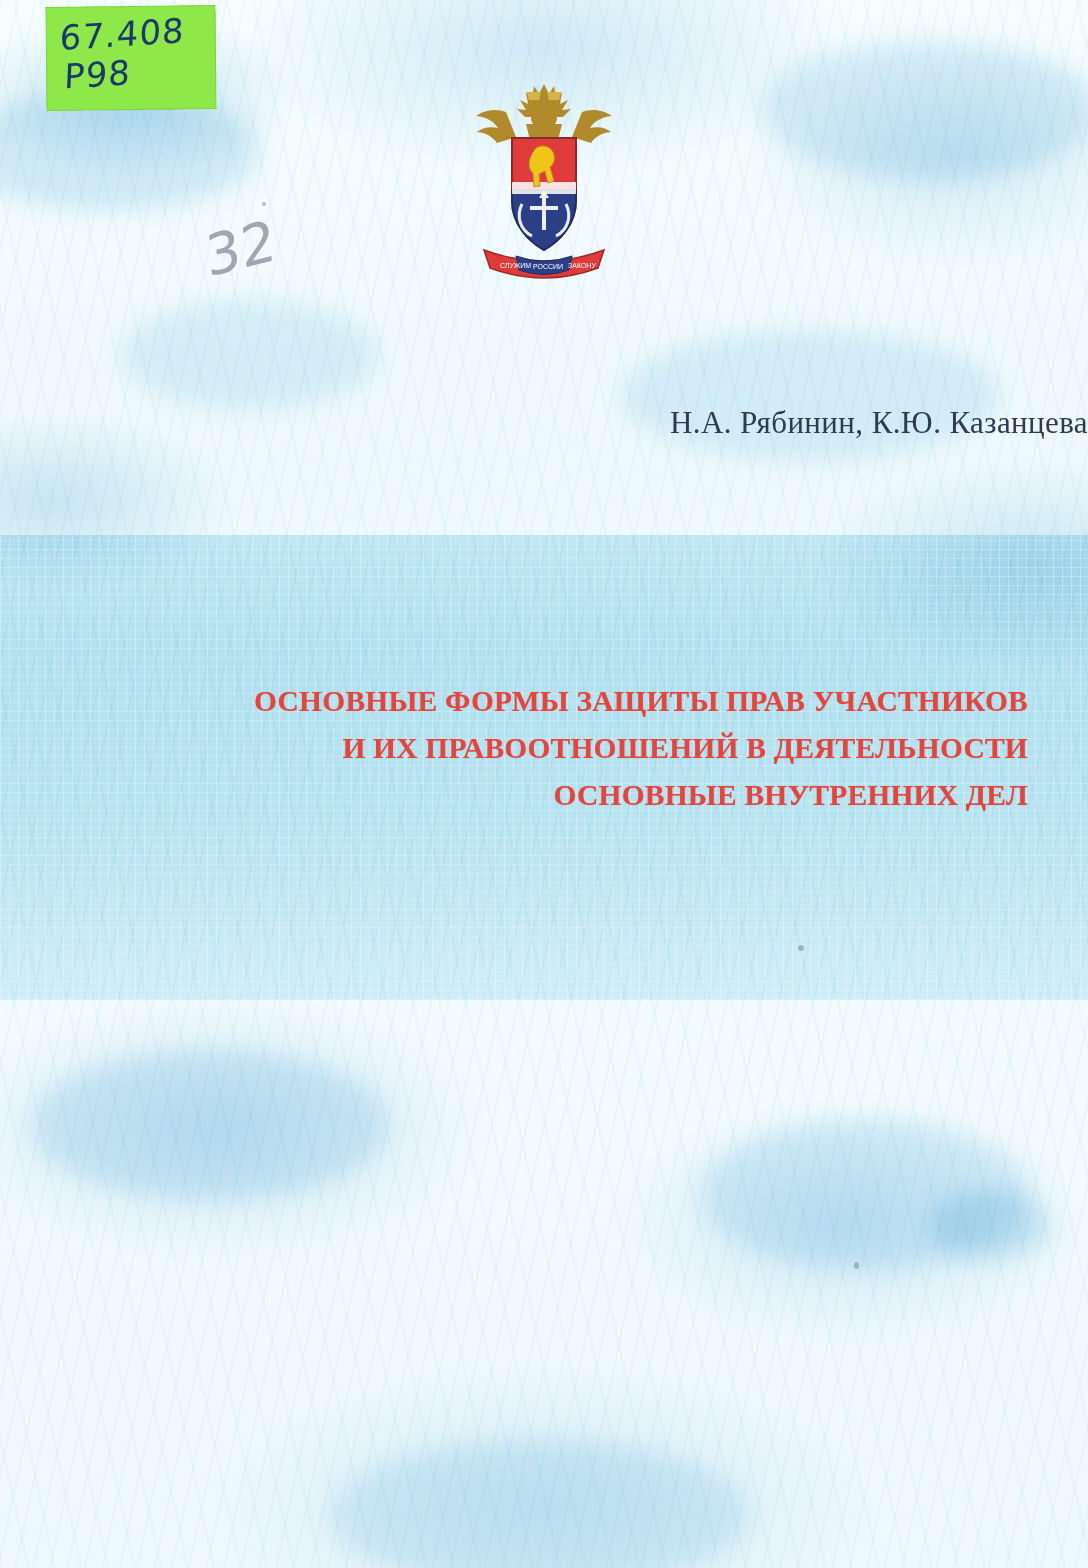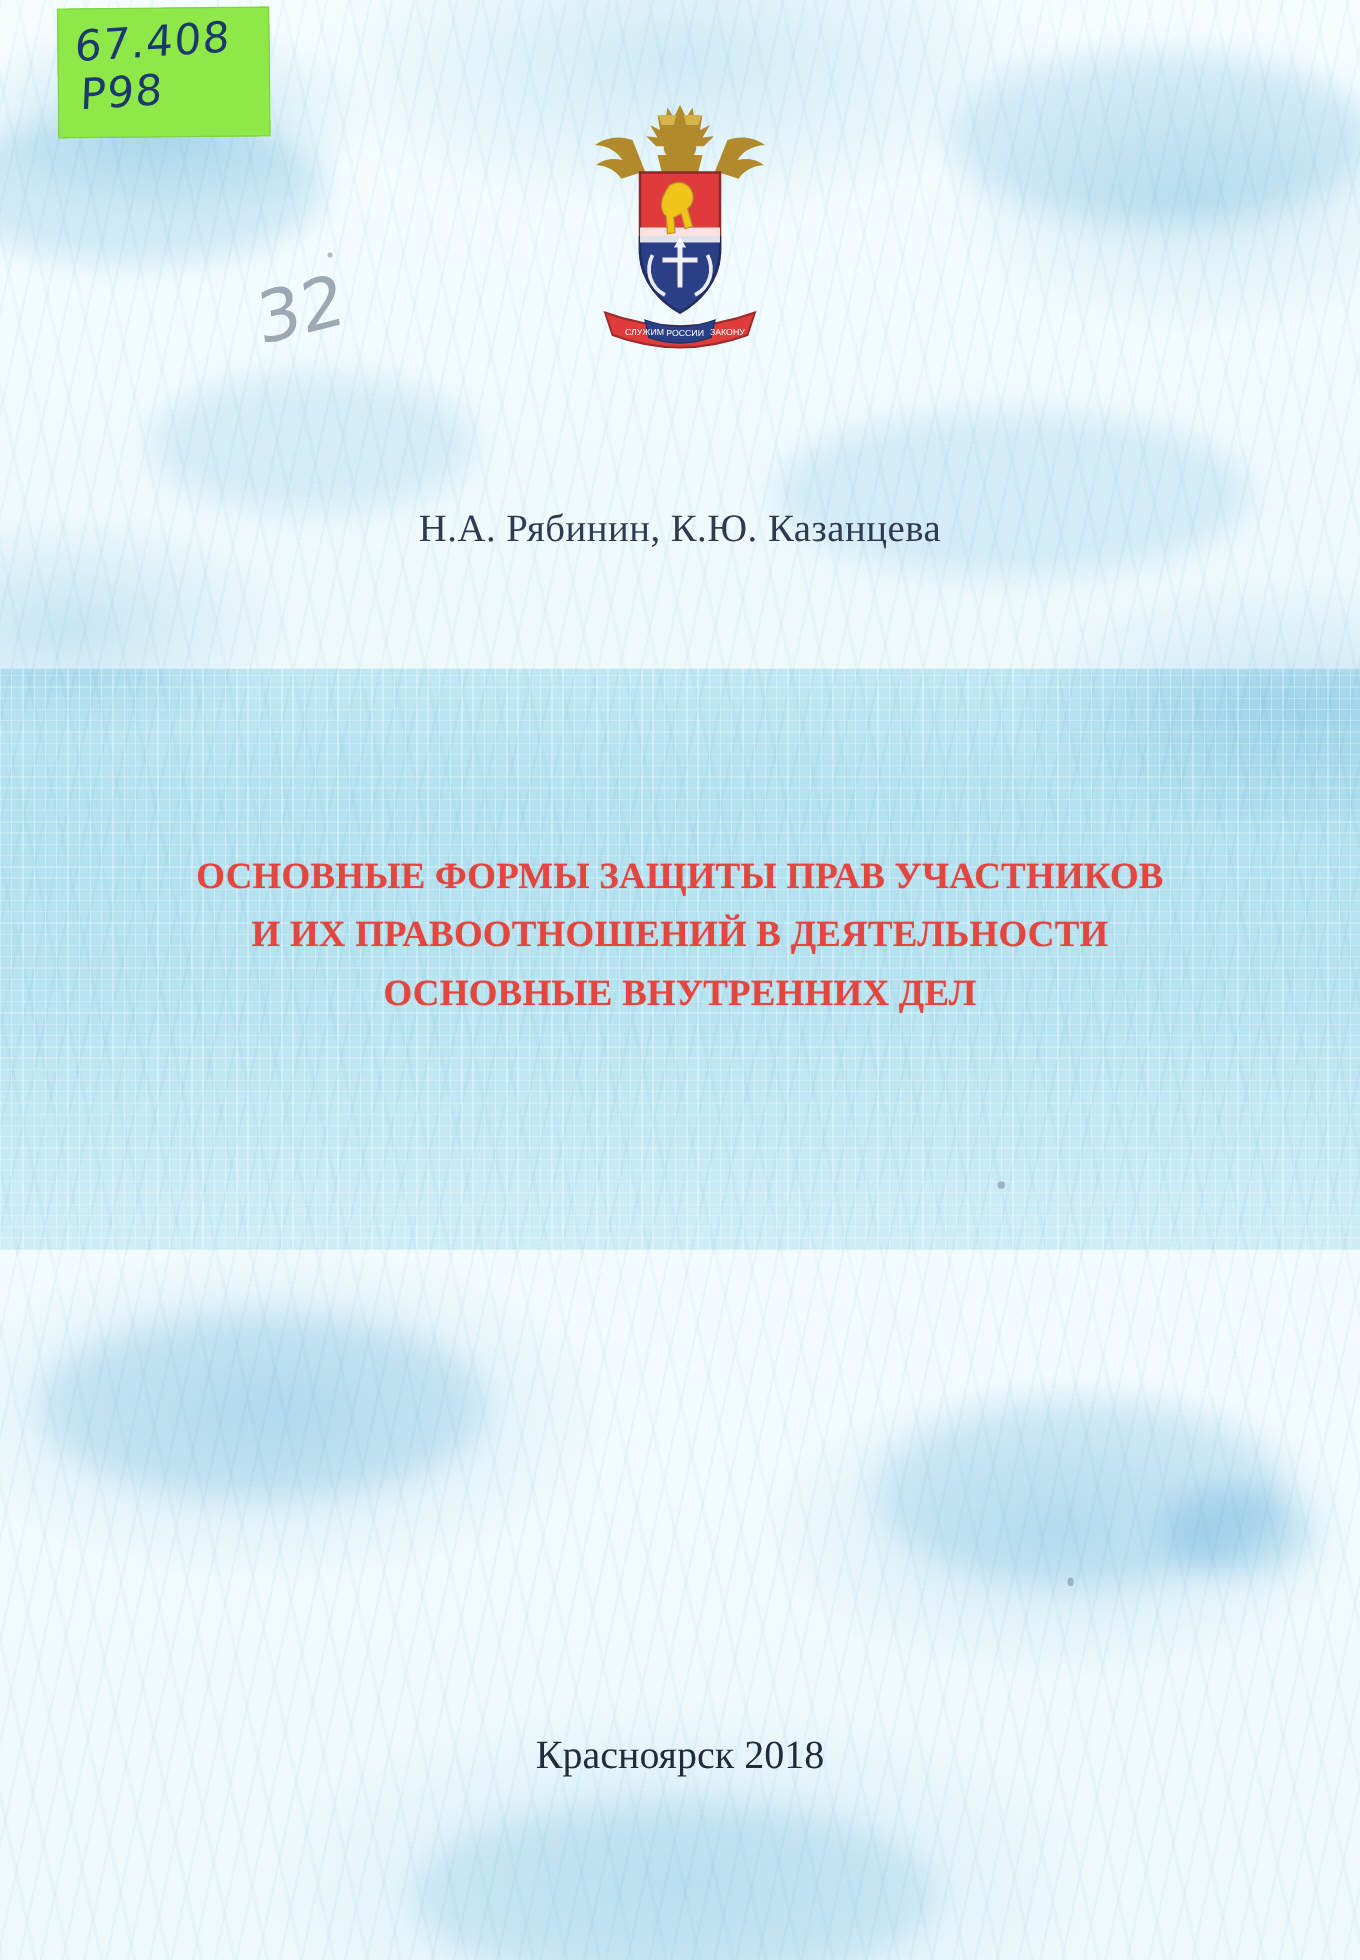--- a/index.html
+++ b/index.html
@@ -117,33 +117,33 @@
     transform: translateX(-50%);
     width: 160px;
     height: 215px;
   }
 
   
   .authors {
     position: absolute;
     left: 0; right: 0;
     top: 405px;
-    text-align: center;
+    text-align: right;
     font-size: 31px;
     color: #2f3a52;
     letter-spacing: 0.4px;
   }
 
   
   .title {
     position: absolute;
     left: 60px;
     right: 60px;
     top: 678px;
-    text-align: center;
+    text-align: right;
     color: #e2463f;
     font-weight: bold;
     font-size: 29.5px;
     line-height: 47px;
     letter-spacing: 0.2px;
     text-shadow: 0 0 1px rgba(226,70,63,0.45);
   }
   .title div { white-space: nowrap; }
 
   
@@ -235,18 +235,17 @@
   </div>
 
   <div class="authors">Н.А. Рябинин, К.Ю. Казанцева</div>
 
   <div class="title">
     <div>ОСНОВНЫЕ ФОРМЫ ЗАЩИТЫ ПРАВ УЧАСТНИКОВ</div>
     <div>И ИХ ПРАВООТНОШЕНИЙ В ДЕЯТЕЛЬНОСТИ</div>
     <div>ОСНОВНЫЕ ВНУТРЕННИХ ДЕЛ</div>
   </div>
 
-  <div class="imprint">Красноярск 2018</div>
 
   <div class="speck" style="left:798px; top:945px; width:6px; height:6px;"></div>
   <div class="speck" style="left:854px; top:1262px; width:5px; height:7px;"></div>
   <div class="speck" style="left:262px; top:202px; width:4px; height:4px;"></div>
 </div>
 
 </body></html>

